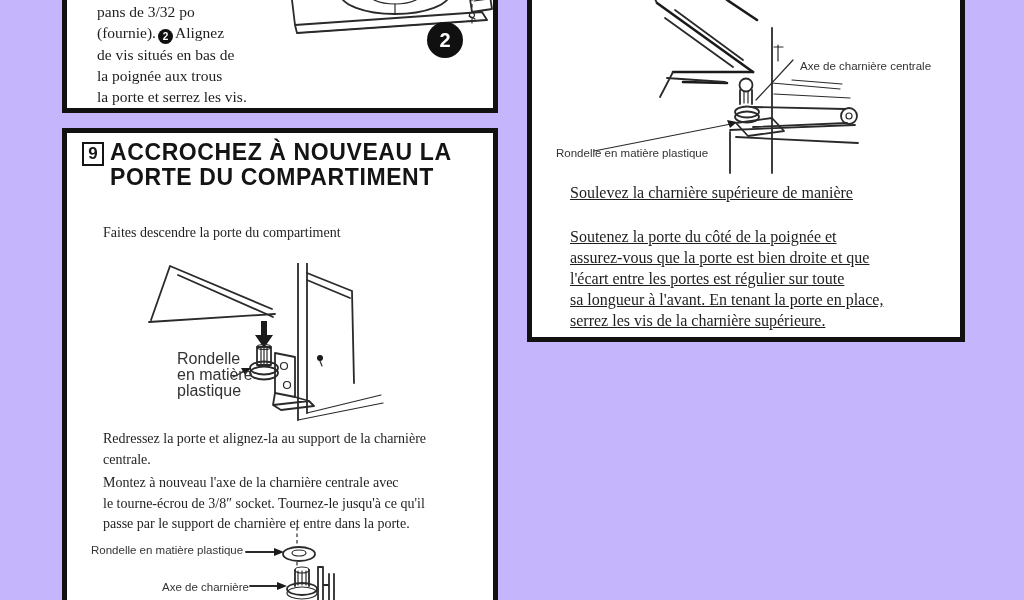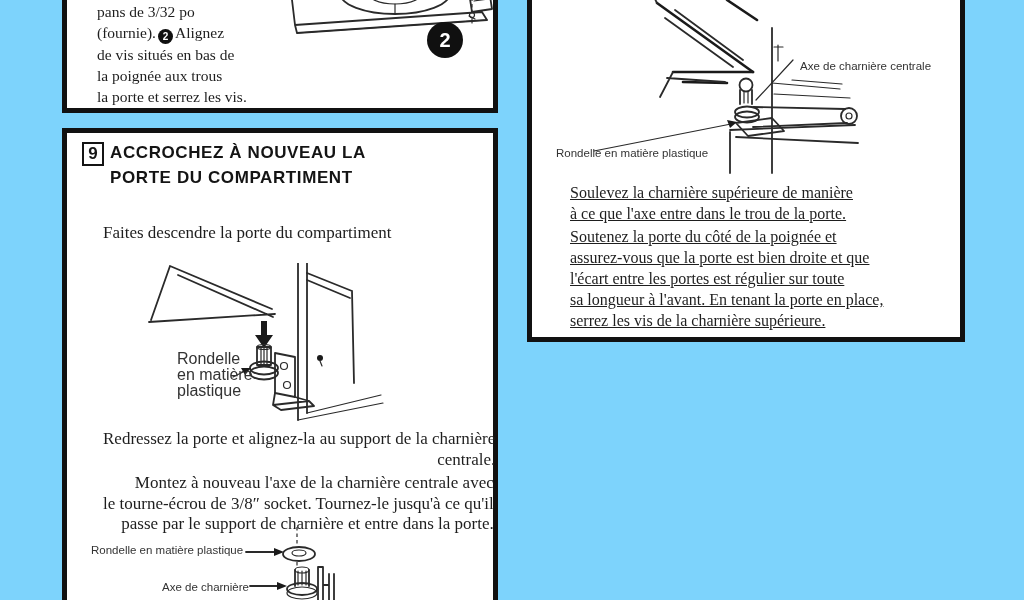--- a/index.html
+++ b/index.html
@@ -1,28 +1,28 @@
 <!DOCTYPE html>
 <html lang="fr"><head>
 <meta charset="utf-8">
 <style>
   html,body{margin:0;padding:0;background:#ffffff;}
-  #stage{position:relative;width:1024px;height:600px;overflow:hidden;background:#7dd3fc;
+  #stage{position:relative;width:1024px;height:600px;overflow:hidden;background:#c4b5fd;
          font-family:"Liberation Serif","DejaVu Serif",serif;color:#1d1d1d;}
   .panel{position:absolute;background:#ffffff;border:5px solid #111111;box-sizing:border-box;}
   .abs{position:absolute;}
   .serif{font-family:"Liberation Serif","DejaVu Serif",serif;color:#1e1e1e;}
   .tl{white-space:nowrap;}
-  .p15{font-size:17px;line-height:20.5px;text-align:right;}
+  .p15{font-size:14px;line-height:20.5px;}
   .p16{font-size:16px;line-height:21px;text-decoration:underline;}
   .p155{font-size:15.5px;line-height:21px;}
   .slabel{font-family:"Liberation Sans","DejaVu Sans",sans-serif;color:#333333;
           font-size:11.5px;line-height:16px;white-space:nowrap;}
   .title{font-family:"Liberation Sans","DejaVu Sans",sans-serif;font-weight:700;
-         font-size:17px;line-height:25px;letter-spacing:0.6px;color:#141414;white-space:nowrap;}
+         font-size:23px;line-height:25px;letter-spacing:0.6px;color:#141414;white-space:nowrap;}
   .numbox{display:flex;align-items:center;justify-content:center;width:22px;height:24px;
           border:2.5px solid #141414;box-sizing:border-box;
           font-family:"Liberation Sans","DejaVu Sans",sans-serif;font-weight:700;font-size:17px;color:#141414;}
   .badge-big{display:flex;align-items:center;justify-content:center;width:36px;height:36px;border-radius:50%;
           background:#101010;color:#ffffff;font-family:"Liberation Sans","DejaVu Sans",sans-serif;
           font-weight:700;font-size:20px;}
   .badge-inline{display:inline-flex;align-items:center;justify-content:center;width:15px;height:15px;
           border-radius:50%;background:#101010;color:#ffffff;vertical-align:-2px;
           font-family:"Liberation Sans","DejaVu Sans",sans-serif;font-weight:700;font-size:10px;margin:0 2px;}
   svg{display:block;}
@@ -147,21 +147,20 @@
       <path class="lnthin" d="M232,98 L300,104 M234,109 L310,113 M252,95 L302,99"></path>
       <path class="ln" d="M190,145 L315,140 M196,152 L318,158 M190,147 V188"></path>
       <path class="lnthin" d="M54,166 L191,139"></path>
       <path class="fil" d="M197,137 L187,135 L190,143 Z"></path>
     </svg>
     <div class="abs slabel" style="left:268px;top:73px;">Axe de charnière centrale</div>
     <div class="abs slabel" style="left:24px;top:160px;">Rondelle en matière plastique</div>
 
     <div class="abs serif p16" style="left:38px;top:197px;">
       <div class="tl">Soulevez la charnière supérieure de manière</div>
-      <div class="tl">à ce que l'axe entre dans le trou de la porte.</div>
     </div>
     <div class="abs serif p16" style="left:38px;top:241px;">
       <div class="tl">Soutenez la porte du côté de la poignée et</div>
       <div class="tl">assurez-vous que la porte est bien droite et que</div>
       <div class="tl">l'écart entre les portes est régulier sur toute</div>
       <div class="tl">sa longueur à l'avant. En tenant la porte en place,</div>
       <div class="tl">serrez les vis de la charnière supérieure.</div>
     </div>
   </section>
 

